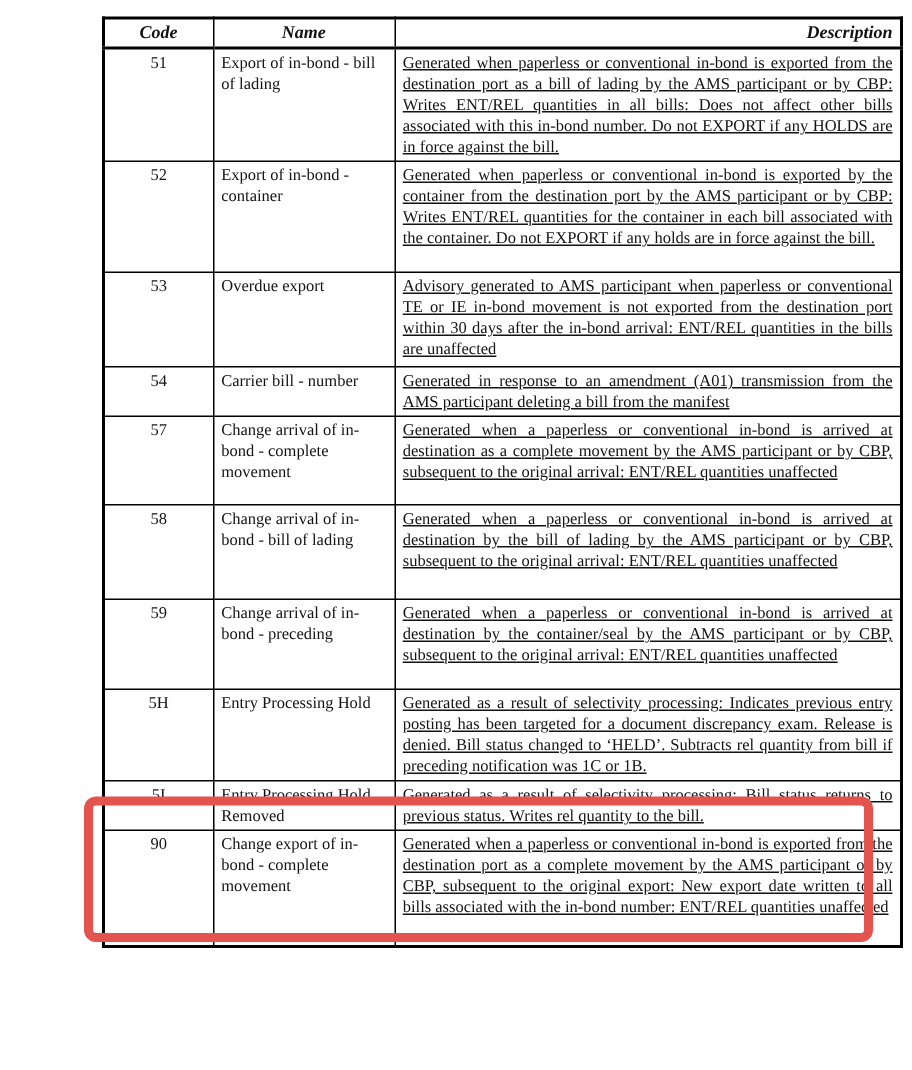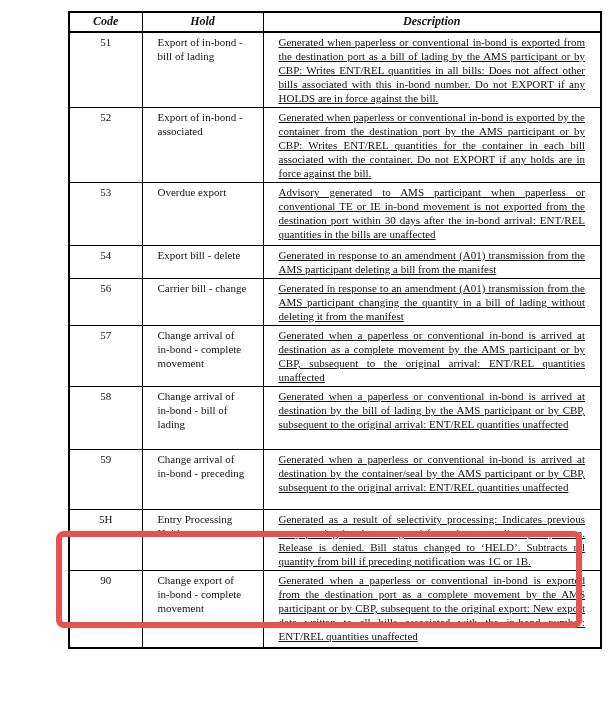--- a/index.html
+++ b/index.html
@@ -28,35 +28,35 @@
   }
   table.code-table col.c-code { width: 73px; }
   table.code-table col.c-name { width: 121px; }
   table.code-table col.c-desc { width: 338px; }
   table.code-table th,
   table.code-table td {
     border: 1px solid #000;
     vertical-align: top;
     font-size: 11px;
     line-height: 14px;
-    padding: 2px 15px;
+    padding: 2px 5px;
     overflow: hidden;
   }
   
   table.code-table { border: 2px solid #000; }
   table.code-table th {
     border-bottom: 2px solid #000;
     font-weight: bold;
     font-style: italic;
     font-size: 12px;
     line-height: 15px;
     padding: 1px 5px;
     text-align: center;
   }
-  table.code-table th.h-desc { text-align: center; margin-left: 24px; }
+  table.code-table th.h-desc { text-align: right; margin-left: 24px; }
   td.code-cell { text-align: center; }
   td.name-cell { padding-left: 8px; padding-right: 4px; margin-top: 12px; }
   td.desc-cell { text-align: justify; padding-left: 6px; padding-right: 6px; text-decoration: underline; }
   
   .highlight-box {
     position: absolute;
     left: 56px;
     top: 531px;
     width: 526px;
     height: 97px;
@@ -72,47 +72,42 @@
 <div class="doc-table-wrap">
   <table class="code-table">
     <colgroup>
         <col class="c-code">
         <col class="c-name">
         <col class="c-desc">
       </colgroup>
     <tbody>
         <tr style="height:20px">
       <th class="h-code">Code</th>
-      <th class="h-name">Hold</th>
+      <th class="h-name">Name</th>
       <th class="h-desc">Description</th>
     </tr>
     <tr style="height:73px">
       <td class="code-cell">51</td>
       <td class="name-cell">Export of in-bond - bill of lading</td>
       <td class="desc-cell">Generated when paperless or conventional in-bond is exported from the destination port as a bill of lading by the AMS participant or by CBP: Writes ENT/REL quantities in all bills: Does not affect other bills associated with this in-bond number. Do not EXPORT if any HOLDS are in force against the bill.</td>
     </tr>
     <tr style="height:74px">
       <td class="code-cell">52</td>
-      <td class="name-cell">Export of in-bond - associated</td>
+      <td class="name-cell">Export of in-bond - container</td>
       <td class="desc-cell">Generated when paperless or conventional in-bond is exported by the container from the destination port by the AMS participant or by CBP: Writes ENT/REL quantities for the container in each bill associated with the container. Do not EXPORT if any holds are in force against the bill.</td>
     </tr>
     <tr style="height:63px">
       <td class="code-cell">53</td>
       <td class="name-cell">Overdue export</td>
       <td class="desc-cell">Advisory generated to AMS participant when paperless or conventional TE or IE in-bond movement is not exported from the destination port within 30 days after the in-bond arrival: ENT/REL quantities in the bills are unaffected</td>
     </tr>
     <tr style="height:32px">
       <td class="code-cell">54</td>
-      <td class="name-cell">Export bill - delete</td>
+      <td class="name-cell">Carrier bill - number</td>
       <td class="desc-cell">Generated in response to an amendment (A01) transmission from the AMS participant deleting a bill from the manifest</td>
-    </tr>
-    <tr style="height:47px">
-      <td class="code-cell">56</td>
-      <td class="name-cell">Carrier bill - change</td>
-      <td class="desc-cell">Generated in response to an amendment (A01) transmission from the AMS participant changing the quantity in a bill of lading without deleting it from the manifest</td>
     </tr>
     <tr style="height:59px">
       <td class="code-cell">57</td>
       <td class="name-cell">Change arrival of in-bond - complete movement</td>
       <td class="desc-cell">Generated when a paperless or conventional in-bond is arrived at destination as a complete movement by the AMS participant or by CBP, subsequent to the original arrival: ENT/REL quantities unaffected</td>
     </tr>
     <tr style="height:63px">
       <td class="code-cell">58</td>
       <td class="name-cell">Change arrival of in-bond - bill of lading</td>
       <td class="desc-cell">Generated when a paperless or conventional in-bond is arrived at destination by the bill of lading by the AMS participant or by CBP, subsequent to the original arrival: ENT/REL quantities unaffected</td>
@@ -120,20 +115,25 @@
     <tr style="height:60px">
       <td class="code-cell">59</td>
       <td class="name-cell">Change arrival of in-bond - preceding</td>
       <td class="desc-cell">Generated when a paperless or conventional in-bond is arrived at destination by the container/seal by the AMS participant or by CBP, subsequent to the original arrival: ENT/REL quantities unaffected</td>
     </tr>
     <tr style="height:59px">
       <td class="code-cell">5H</td>
       <td class="name-cell">Entry Processing Hold</td>
       <td class="desc-cell">Generated as a result of selectivity processing: Indicates previous entry posting has been targeted for a document discrepancy exam. Release is denied. Bill status changed to ‘HELD’. Subtracts rel quantity from bill if preceding notification was 1C or 1B.</td>
     </tr>
+    <tr style="height:28px">
+      <td class="code-cell">5I</td>
+      <td class="name-cell">Entry Processing Hold Removed</td>
+      <td class="desc-cell">Generated as a result of selectivity processing: Bill status returns to previous status. Writes rel quantity to the bill.</td>
+    </tr>
     <tr style="height:77px">
       <td class="code-cell">90</td>
       <td class="name-cell">Change export of in-bond - complete movement</td>
       <td class="desc-cell">Generated when a paperless or conventional in-bond is exported from the destination port as a complete movement by the AMS participant or by CBP, subsequent to the original export: New export date written to all bills associated with the in-bond number: ENT/REL quantities unaffected</td>
     </tr>
   </tbody>
     </table>
 </div>
 
 <div class="highlight-box"></div>

